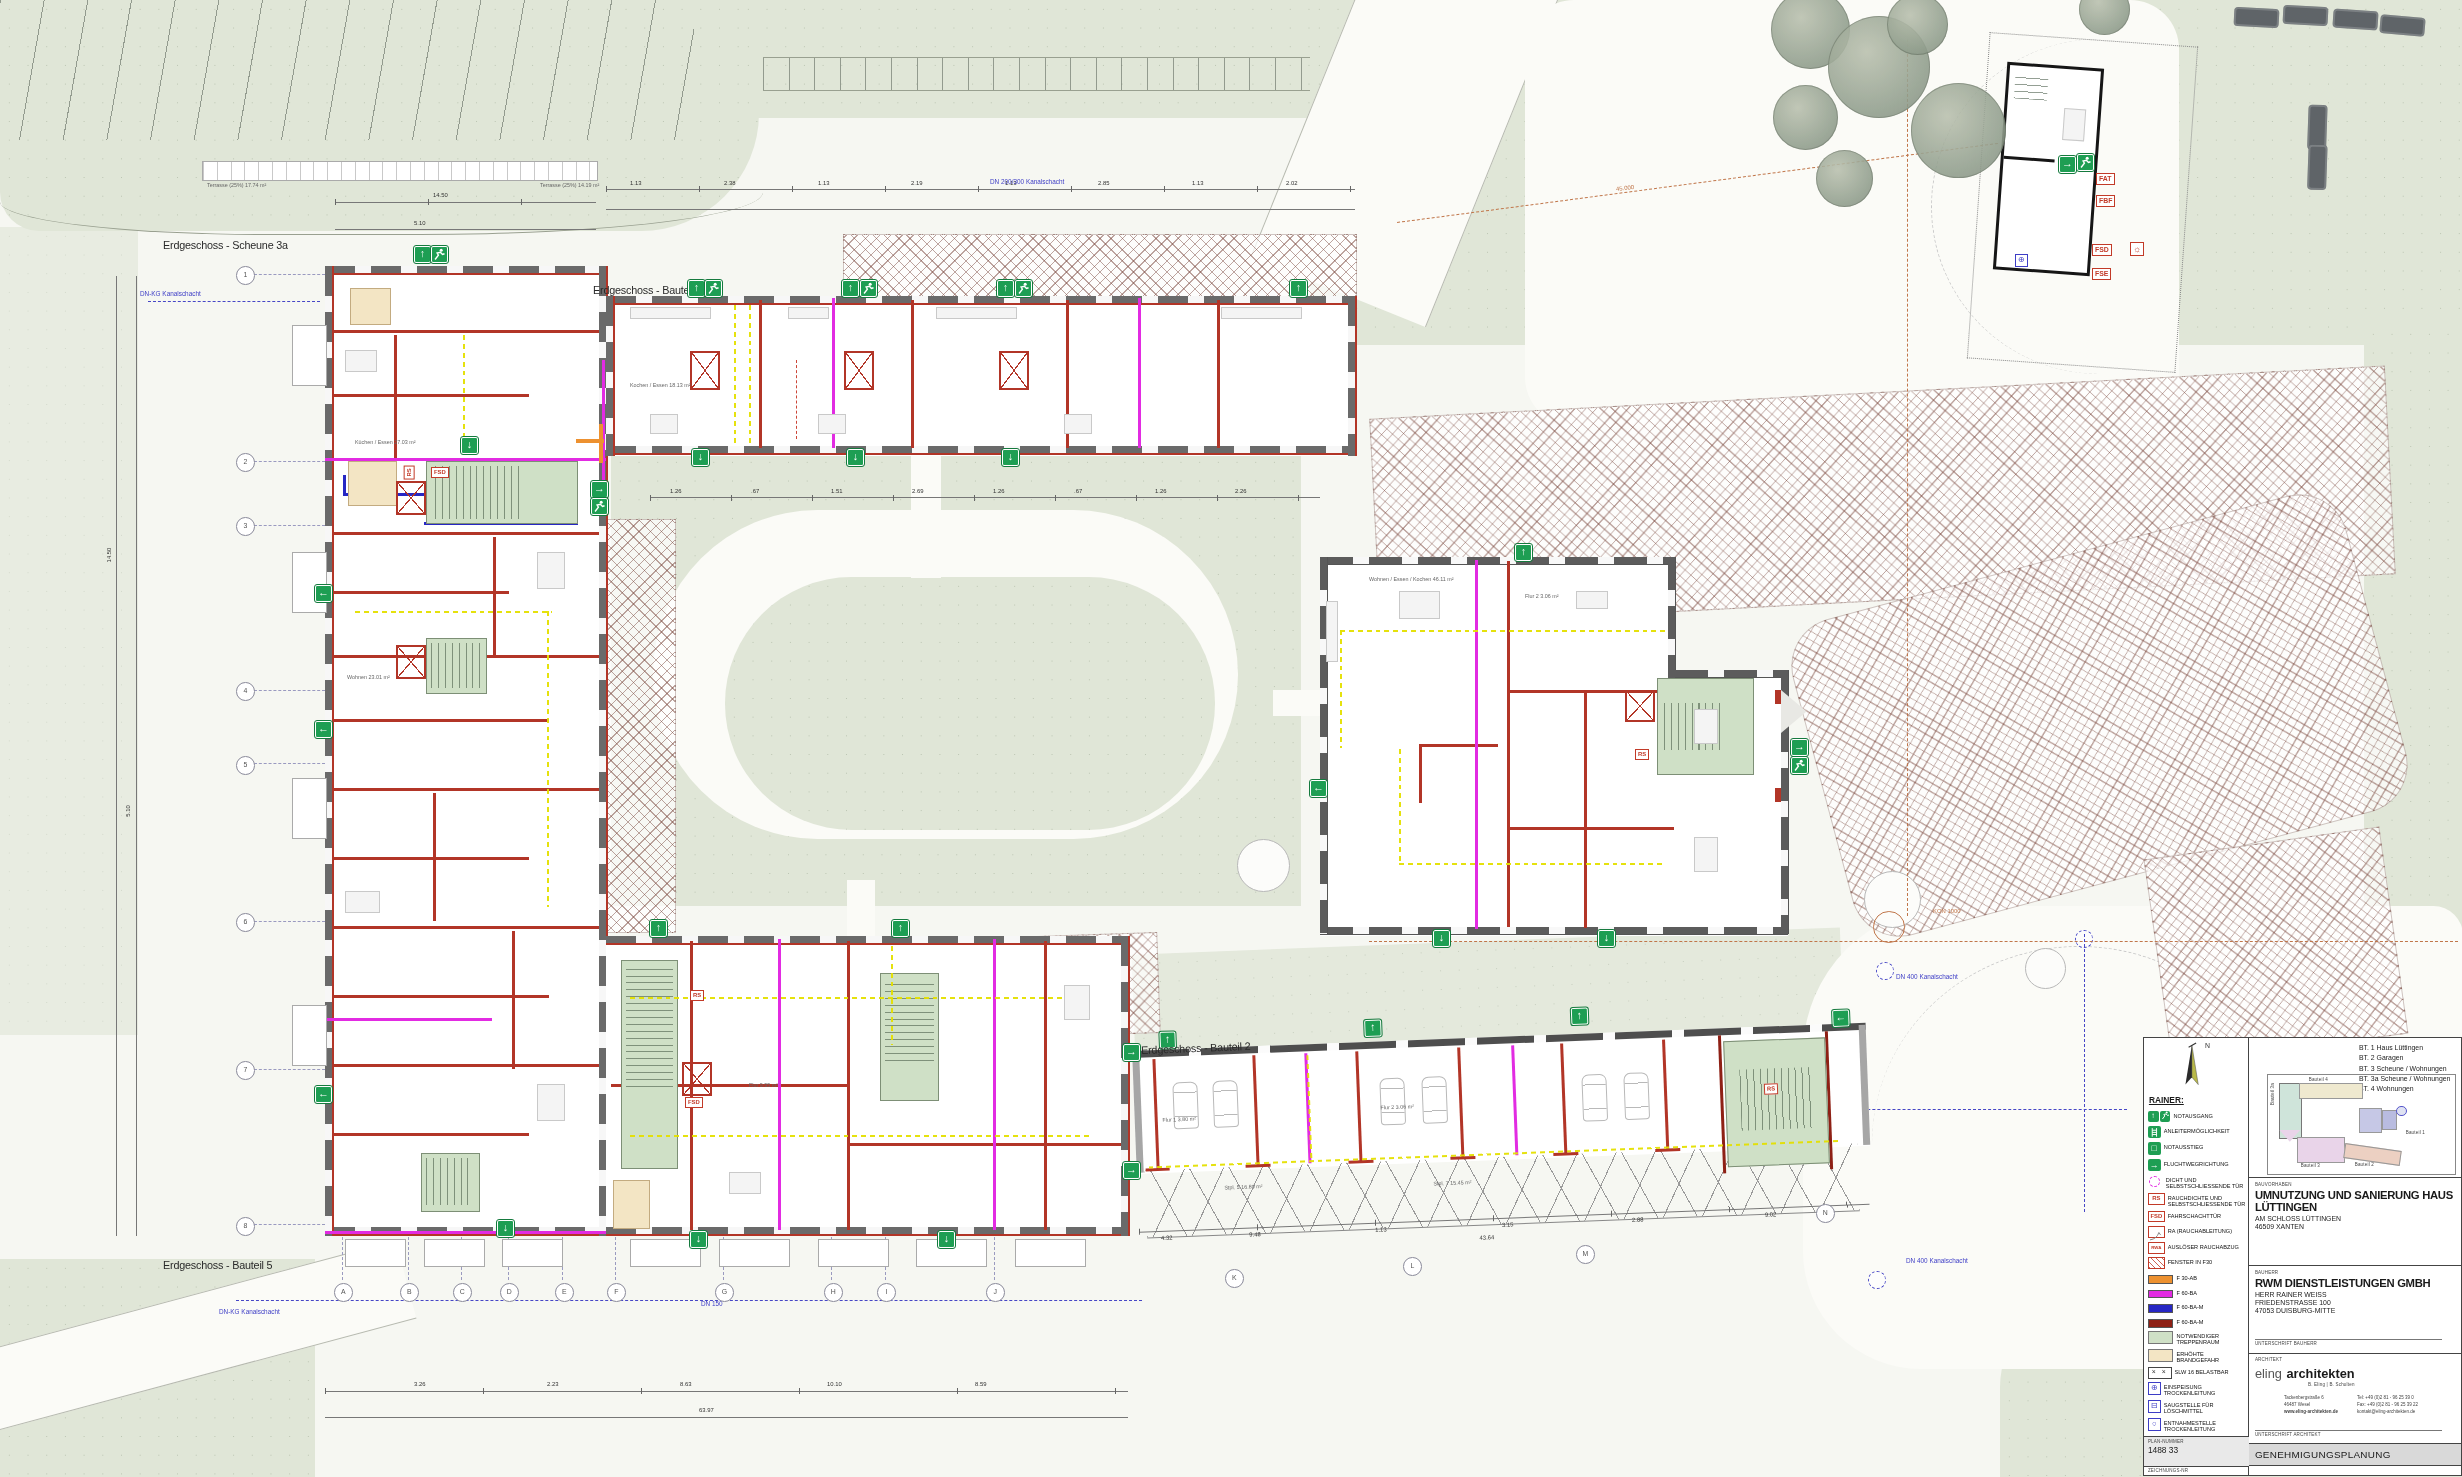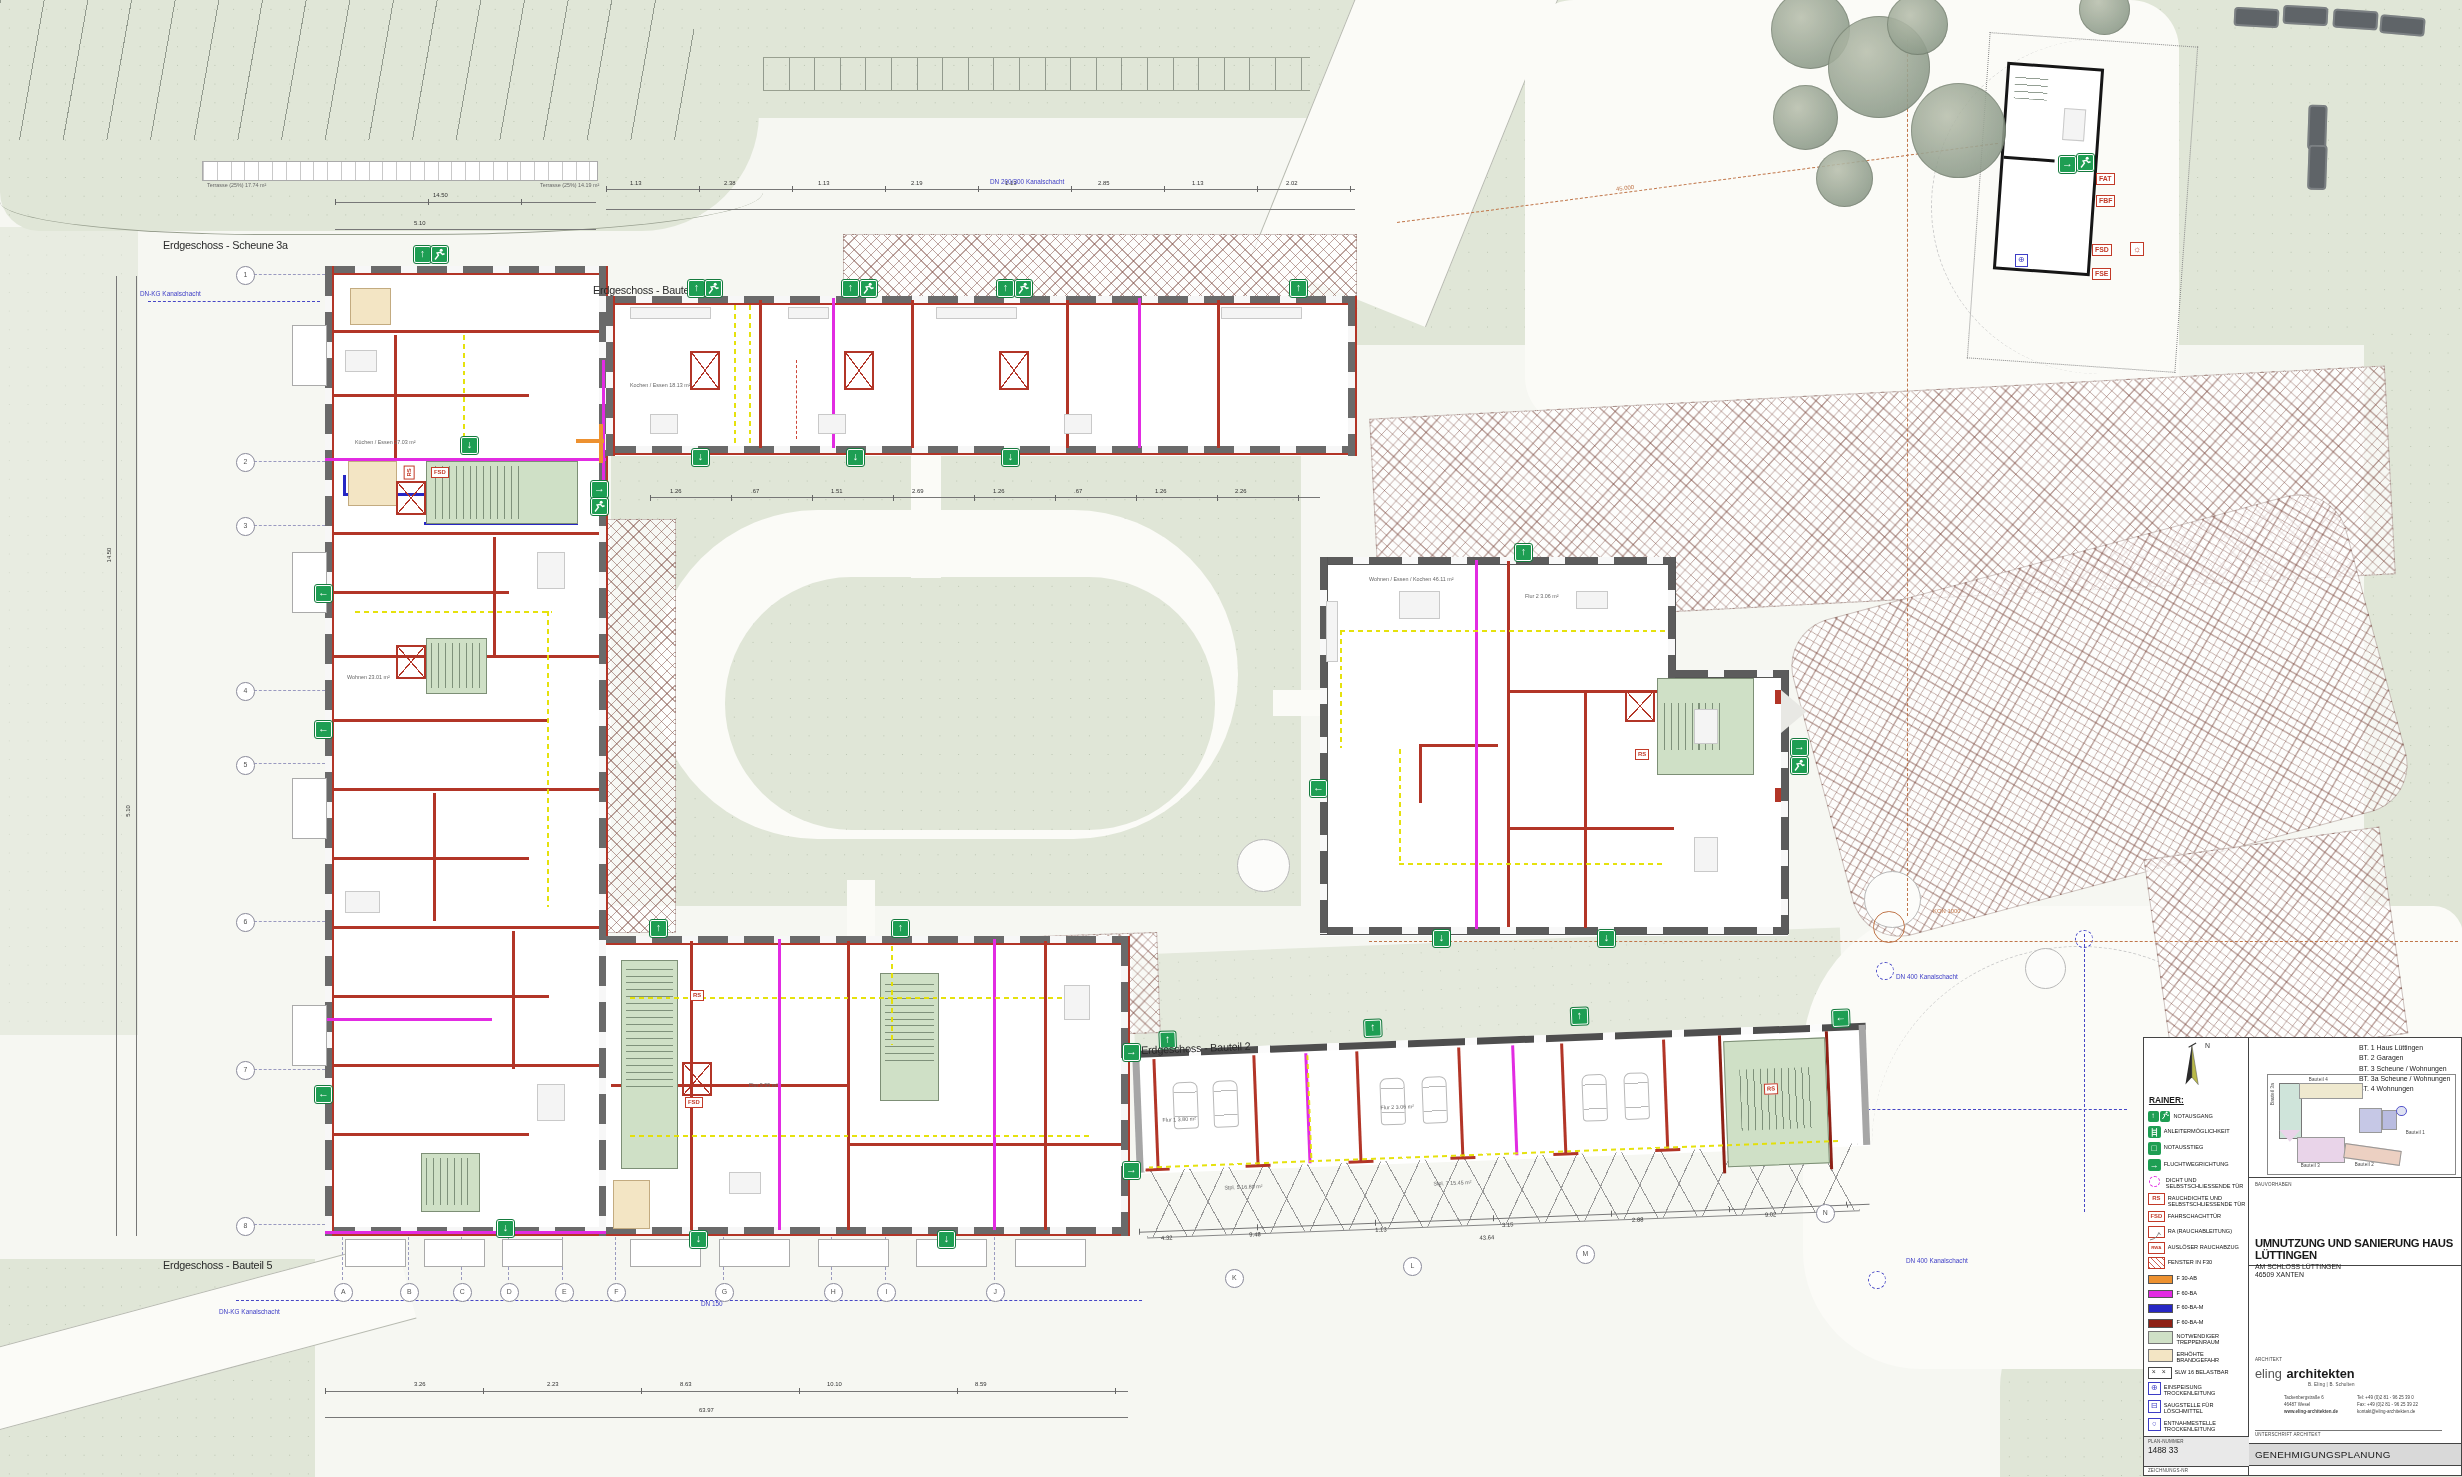--- a/index.html
+++ b/index.html
@@ -668,25 +668,34 @@
         <div class="ab slab" style="left:41px;top:2px;">Bauteil 4</div>
         <div class="ab slab" style="left:2px;top:29.6px;transform:rotate(-90deg);transform-origin:left top;">Bauteil 3a</div>
         <div class="ab slab" style="left:33px;top:88px;">Bauteil 3</div>
         <div class="ab slab" style="left:87px;top:87px;">Bauteil 2</div>
         <div class="ab slab" style="left:138px;top:55px;">Bauteil 1</div>
       </div>
     </div>
 
     <div class="row" style="top:140px;height:88px;">
       <div class="slab" style="padding:3.9px 0 0 5.9px;">BAUVORHABEN</div>
-      <div class="h1" style="padding:2px 0 0 5.9px;margin-top:48px;">UMNUTZUNG UND SANIERUNG HAUS LÜTTINGEN</div>
+      <div class="h1" style="padding:2px 0 0 5.9px;">UMNUTZUNG UND SANIERUNG HAUS LÜTTINGEN</div>
       <div class="h2" style="padding:2px 0 0 5.9px;">AM SCHLOSS LÜTTINGEN</div>
       <div class="h2" style="padding:1px 0 0 5.9px;">46509 XANTEN</div>
     </div>
 
+    <div class="row" style="top:228px;height:88px;">
+      <div class="slab" style="padding:3.9px 0 0 5.9px;">BAUHERR</div>
+      <div class="h1" style="padding:2px 0 0 5.9px;">RWM DIENSTLEISTUNGEN GMBH</div>
+      <div class="h2" style="padding:2px 0 0 5.9px;">HERR RAINER WEISS</div>
+      <div class="h2" style="padding:1px 0 0 5.9px;">FRIEDENSTRASSE 100</div>
+      <div class="h2" style="padding:1px 0 0 5.9px;">47053 DUISBURG-MITTE</div>
+      <div class="sig" style="left:5.9px;top:73px;"></div>
+      <div class="slab ab" style="left:5.9px;top:75px;">UNTERSCHRIFT BAUHERR</div>
+    </div>
 
     <div class="row" style="top:315px;height:91px;">
       <div class="slab" style="padding:3.9px 0 0 5.9px;">ARCHITEKT</div>
       <div style="padding:2px 0 0 5.9px;">
         <span style="font-size:12.8px;color:#555;">eling</span>
         <span style="font-size:12.8px;font-weight:bold;">architekten</span>
       </div>
       <div class="slab" style="padding:0 0 0 59px;">B. Eling  |  B. Scholten</div>
       <div class="ab" style="left:35px;top:41px;font-size:4.5px;color:#444;line-height:1.6;">
         <div>Tackenbergstraße 6</div>

